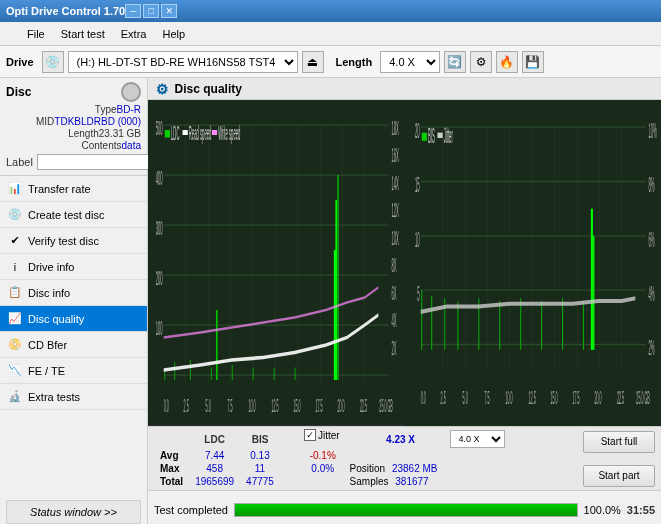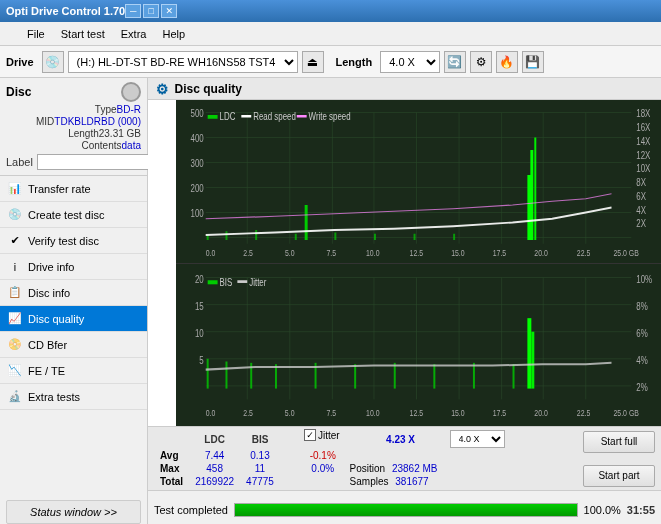--- a/index.html
+++ b/index.html
@@ -225,24 +225,23 @@
     }
     .panel-header-icon {
       color: #0060a0;
       font-size: 14px;
     }
 
     
     .charts-area {
       flex: 1;
       display: flex;
-      flex-direction: column;
+      flex-direction: row;
       background: #1a2a1a;
       position: relative;
-      margin-left: 28px;
     }
 
     .chart-container {
       flex: 1;
       position: relative;
       border-bottom: 1px solid #333;
     }
 
     .chart-svg {
       width: 100%;
@@ -628,21 +627,21 @@
             <td class="stats-blue" style="text-align:center;">11</td>
             <td></td>
             <td class="stats-blue" style="text-align:center; padding-left:8px;">0.0%</td>
             <td colspan="2">
               <span>Position</span>
               <span class="stats-blue" style="margin-left:4px;">23862 MB</span>
             </td>
           </tr>
           <tr>
             <td style="font-weight:bold;">Total</td>
-            <td class="stats-blue" style="text-align:center;">2169922</td>
+            <td class="stats-blue" style="text-align:center;">1965699</td>
             <td class="stats-blue" style="text-align:center;">47775</td>
             <td></td>
             <td style="padding-left:8px;"></td>
             <td colspan="2">
               <span>Samples</span>
               <span class="stats-blue" style="margin-left:4px;">381677</span>
             </td>
           </tr>
         </tbody>
           </table>

